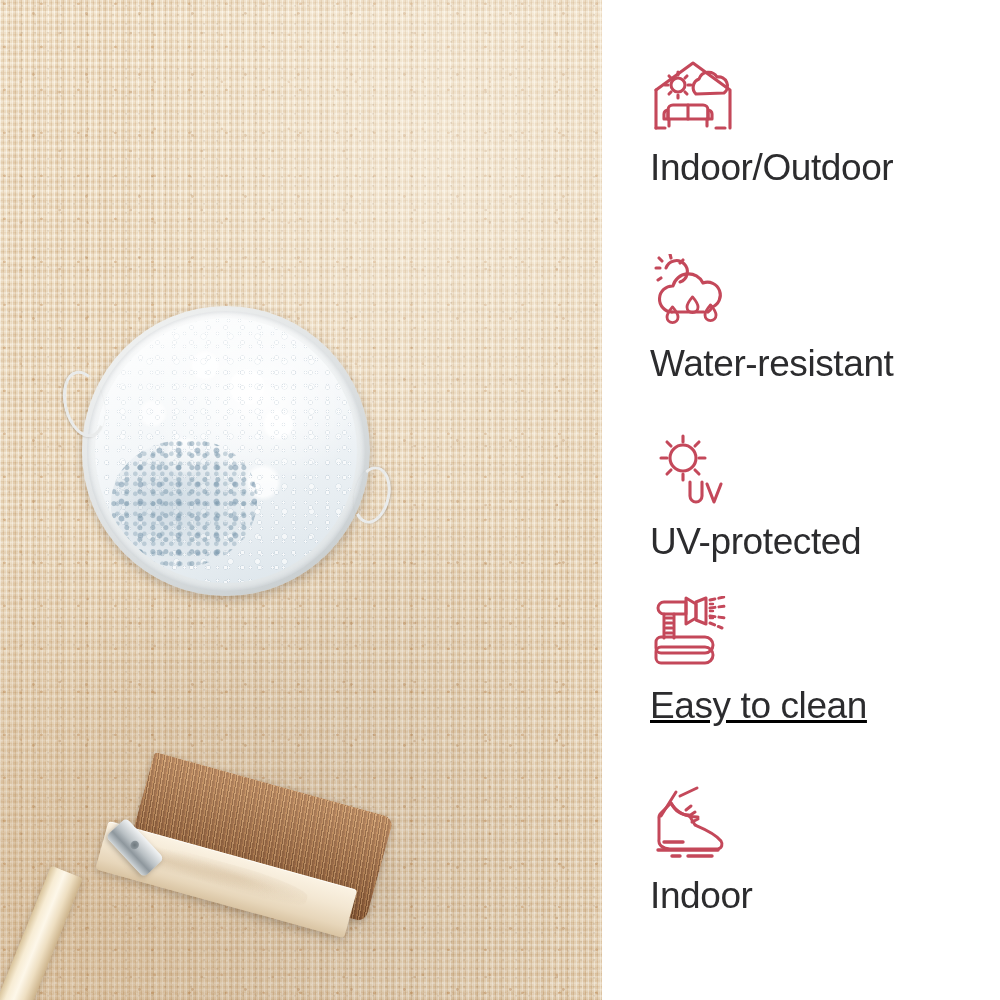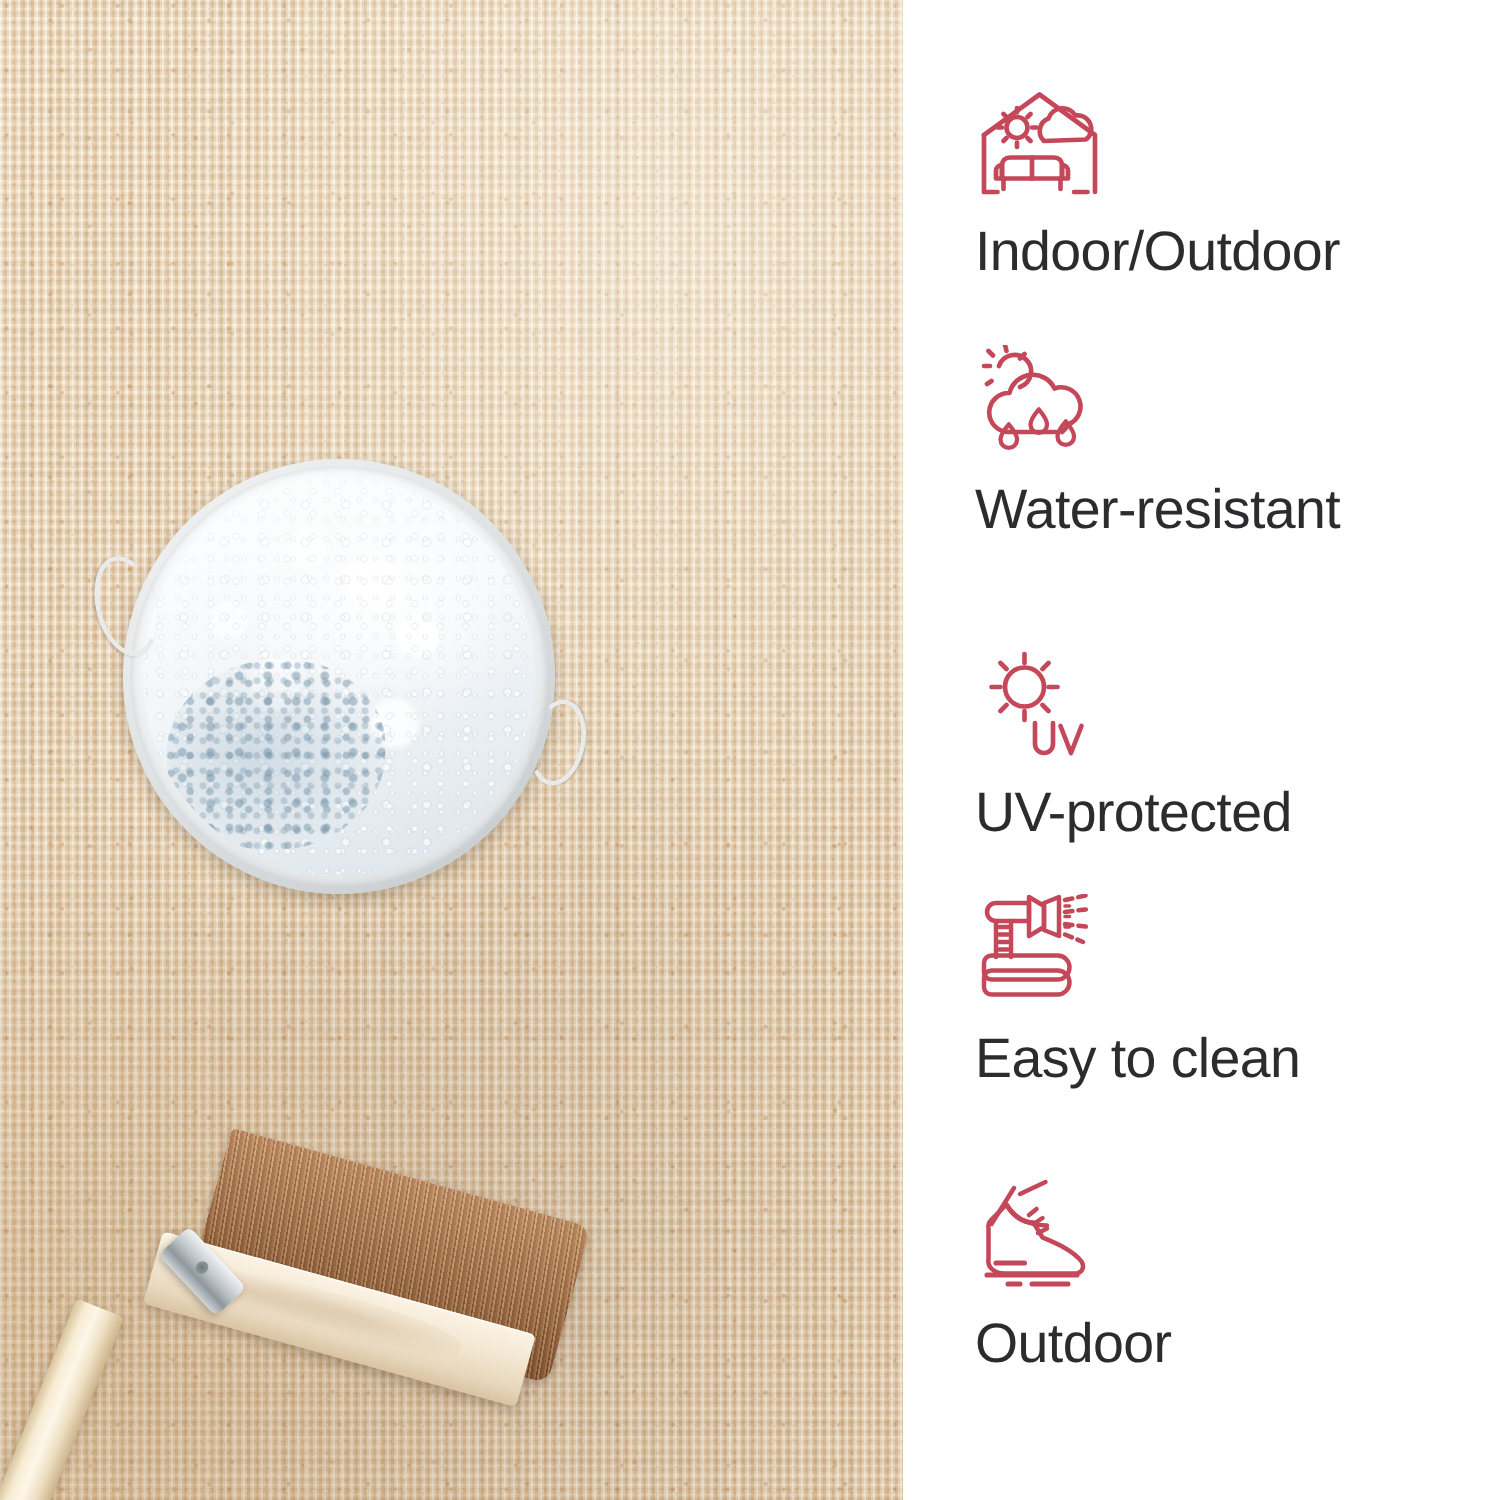--- a/index.html
+++ b/index.html
@@ -204,23 +204,23 @@
   }
   .feature .ico{display:block;height:86px;}
   .feature .ico svg{display:block;}
   .feature .label{
     display:block;margin-top:4px;
     font-size:37px;line-height:1.06;
     color:#2c2c2e;letter-spacing:-.4px;white-space:nowrap;
     font-family:"Liberation Sans","DejaVu Sans",sans-serif;
   }
   #f0{top:58px;}
-  #f1{top:230px;}
+  #f1{top:254px;}
   #f2{top:432px;}
-  #f3{top:596px;}
+  #f3{top:596px;text-decoration:underline;}
   #f4{top:786px;}
 </style>
 </head>
 <body>
 
 <div id="stage">
 
   <div id="photo">
     <div class="rug-base"></div>
     <div class="rug-shade"></div>
@@ -322,17 +322,17 @@
         <svg width="86" height="78" viewBox="0 0 86 78" fill="none" stroke="#c4485a" stroke-width="3.0" stroke-linecap="round" stroke-linejoin="round">
           <path d="M11 30 L26 6"></path>
           <path d="M30 10 L47 2"></path>
           <path d="M9 33 a7 7 0 0 1 2 -6 l10 -10 c4 8 11 12 18 12 l6 10
                    c7 3 20 8 26 16 c2 3 1 7 -3 8 H20 c-7 0 -12 -4 -11 -10 Z"></path>
           <path d="M21 17 c6 10 16 14 27 14"></path>
           <path d="M36 24 L41 20 M39 30 L45 26 M42 36 L48 33"></path>
           <path d="M14 56 L33 56 M8 64 L68 64 M22 70 L30 70 M38 70 L62 70" stroke-width="3.4"></path>
         </svg>
       </span>
-      <span class="label">Outdoor</span>
+      <span class="label">Indoor</span>
     </div>
 
   </div>
 </div>
 
 </body></html>

